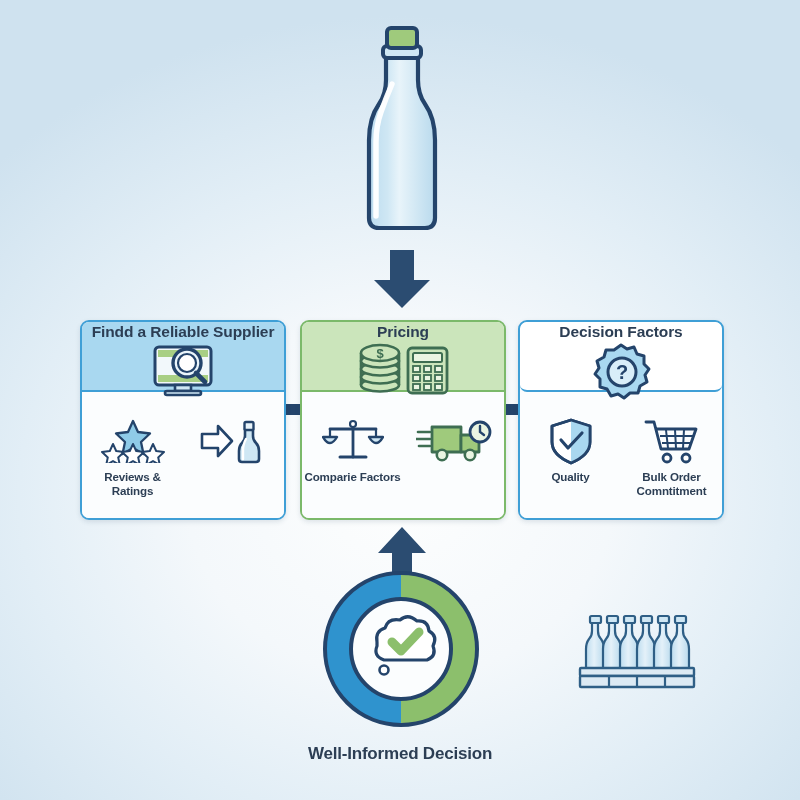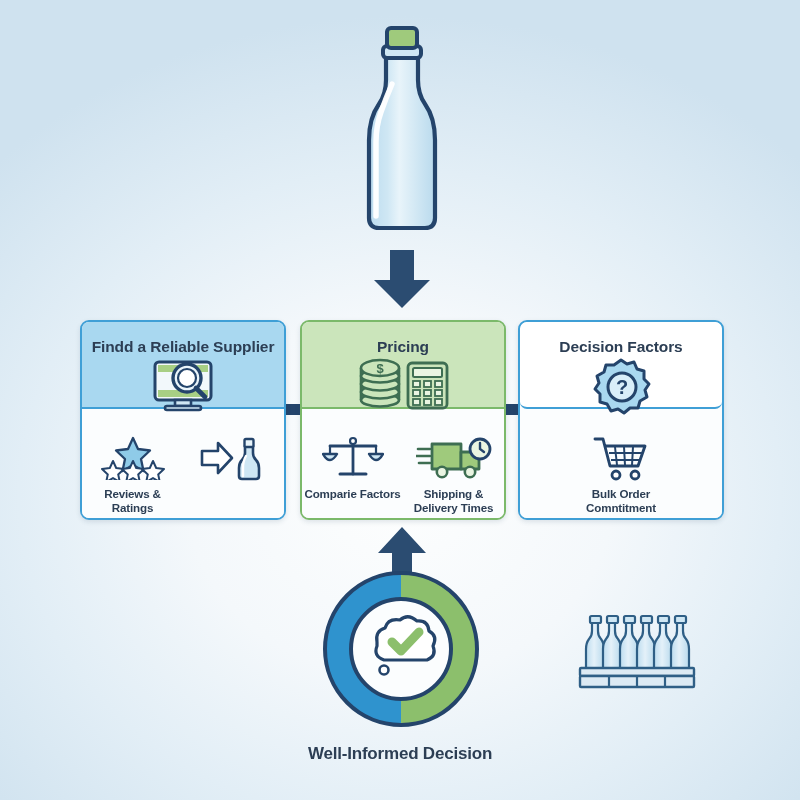--- a/index.html
+++ b/index.html
@@ -34,26 +34,26 @@
     position: absolute;
     top: 320px;
     border-radius: 9px;
     box-shadow: 0 2px 5px rgba(30,60,90,0.13);
     overflow: hidden;
     display: flex;
     flex-direction: column;
   }
   .panel-head {
     position: relative;
-    height: 87px;
+    height: 70px;
     display: flex;
     flex-direction: column;
     align-items: center;
     justify-content: flex-start;
-    padding-top: 16px;
+    padding-top: 1px;
     box-sizing: border-box;
   }
   .panel-title {
     font-size: 15.5px;
     font-weight: 700;
     color: #2c3e54;
     text-align: center;
     line-height: 1.18;
     letter-spacing: -0.1px;
   }
@@ -274,37 +274,47 @@
               <line x1="3" y1="28" x2="14" y2="28"></line>
             </g>
             <path d="M16 9 L45 9 L45 34 L16 34 Z" fill="#9fca7c" stroke="#3e6e52" stroke-width="2.8" stroke-linejoin="round"></path>
             <path d="M45 17 L57 17 L63 24 L63 34 L45 34 Z" fill="#9fca7c" stroke="#3e6e52" stroke-width="2.8" stroke-linejoin="round"></path>
             <circle cx="26" cy="37" r="5.2" fill="#eaf5e2" stroke="#3e6e52" stroke-width="2.6"></circle>
             <circle cx="54" cy="37" r="5.2" fill="#eaf5e2" stroke="#3e6e52" stroke-width="2.6"></circle>
             <circle cx="64" cy="14" r="10" fill="#eaf5e2" stroke="#24446b" stroke-width="2.8"></circle>
             <path d="M64 8 L64 14 L68 17" fill="none" stroke="#24446b" stroke-width="2.4" stroke-linecap="round"></path>
           </svg>
         </div>
-        <div class="sub-label">Shipping &amp; Delivery Times</div>
       </div>
     </div>
   </div>
 
   <div class="panel" id="panel-decision">
     <div class="panel-head">
       <div class="panel-title">Decision Factors</div>
       <div class="panel-head-icon">
         <svg viewBox="0 0 60 58" width="60" height="58">
           <path d="M30 2 L36 6 L43 4 L46 11 L53 13 L53 21 L58 26 L54 32 L56 39 L49 43 L47 50 L39 50 L33 55 L27 51 L20 53 L16 46 L9 44 L9 36 L4 31 L8 25 L6 18 L13 14 L15 7 L23 7 Z" fill="#a9d8f0" stroke="#24446b" stroke-width="3" stroke-linejoin="round"></path>
           <circle cx="31" cy="29" r="14" fill="#d9eef9" stroke="#24446b" stroke-width="3"></circle>
           <text x="31" y="36" font-family="'Liberation Sans',sans-serif" font-size="20" font-weight="700" fill="#24446b" text-anchor="middle">?</text>
         </svg>
       </div>
     </div>
     <div class="panel-body">
+      <div class="sub-item">
+        <div class="sub-icon">
+          <svg viewBox="0 0 46 48" width="46" height="48">
+            <path d="M23 3 L42 9 L42 25 Q42 38 23 46 Q4 38 4 25 L4 9 Z" fill="#ffffff" stroke="#24446b" stroke-width="2.8" stroke-linejoin="round"></path>
+            <path d="M23 3 L42 9 L42 25 Q42 38 23 46 Z" fill="#a9d8f0"></path>
+            <path d="M23 3 L42 9 L42 25 Q42 38 23 46 Q4 38 4 25 L4 9 Z" fill="none" stroke="#24446b" stroke-width="2.8" stroke-linejoin="round"></path>
+            <path d="M13 23 L20 31 L34 16" fill="none" stroke="#24446b" stroke-width="3.2" stroke-linecap="round" stroke-linejoin="round"></path>
+          </svg>
+        </div>
+        <div class="sub-label">Quality</div>
+      </div>
       <div class="sub-item">
         <div class="sub-icon">
           <svg viewBox="0 0 56 48" width="56" height="48">
             <path d="M2 5 L10 5 L17 32 L45 32 L52 12 L13 12" fill="none" stroke="#24446b" stroke-width="2.9" stroke-linecap="round" stroke-linejoin="round"></path>
             <g stroke="#24446b" stroke-width="2" fill="none">
               <line x1="22" y1="13" x2="24" y2="31"></line>
               <line x1="31" y1="13" x2="32" y2="31"></line>
               <line x1="40" y1="13" x2="39" y2="31"></line>
               <line x1="16" y1="19" x2="50" y2="19"></line>
               <line x1="18" y1="26" x2="47" y2="26"></line>

